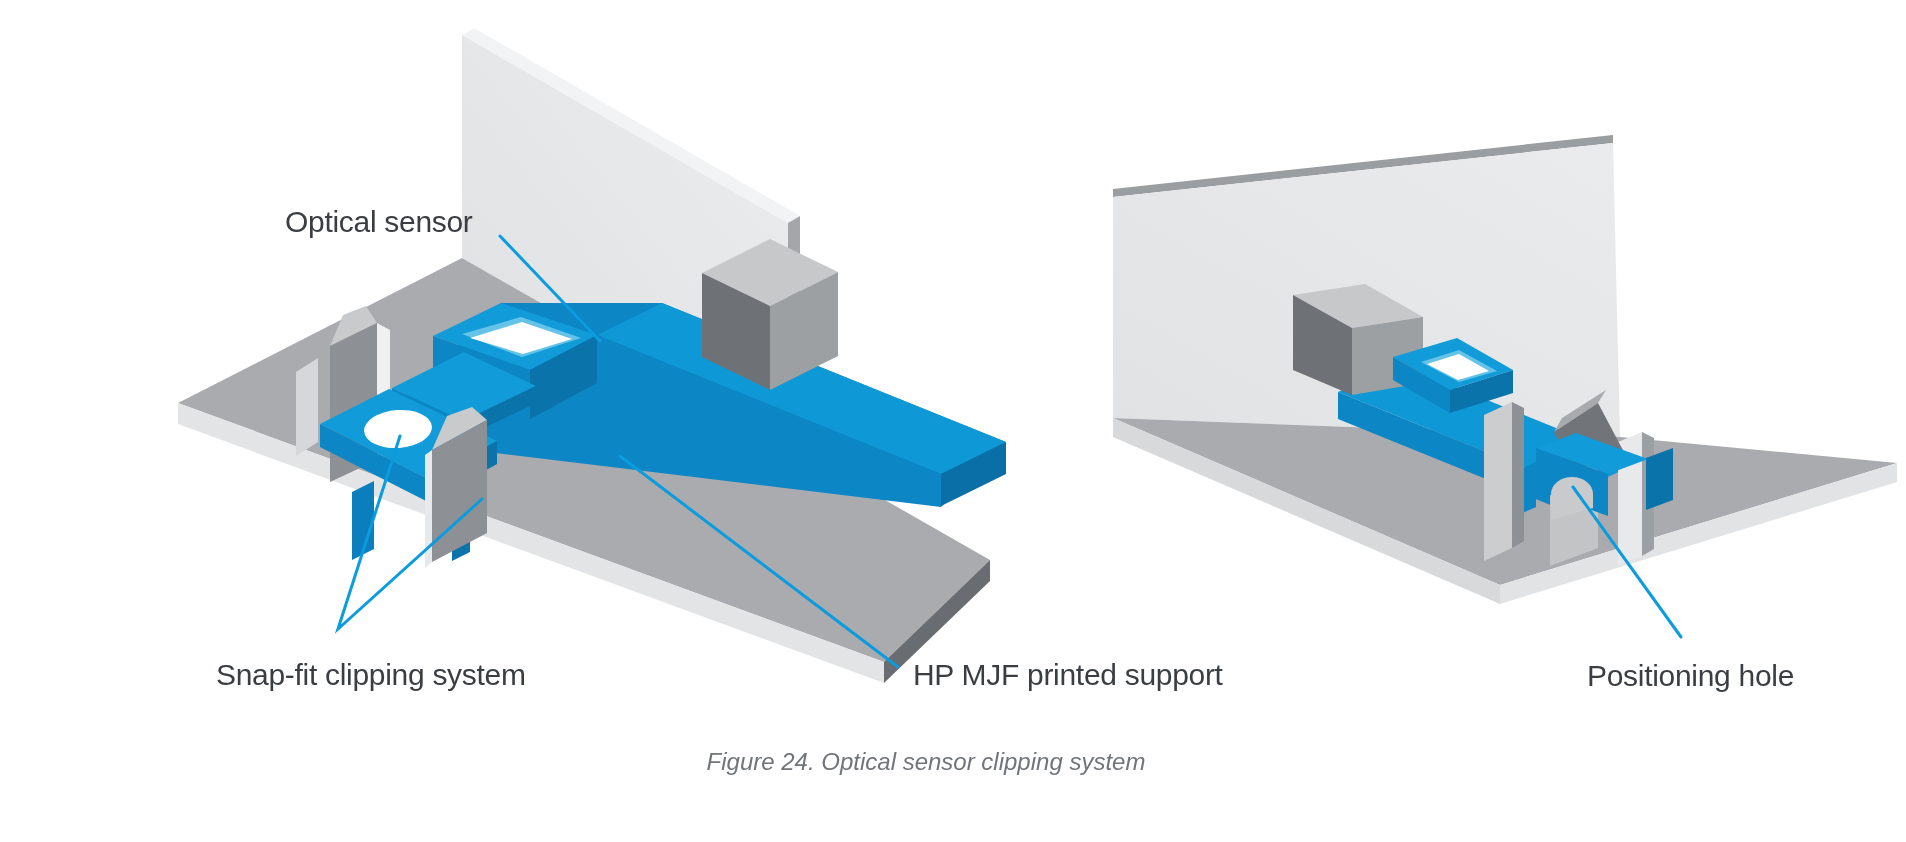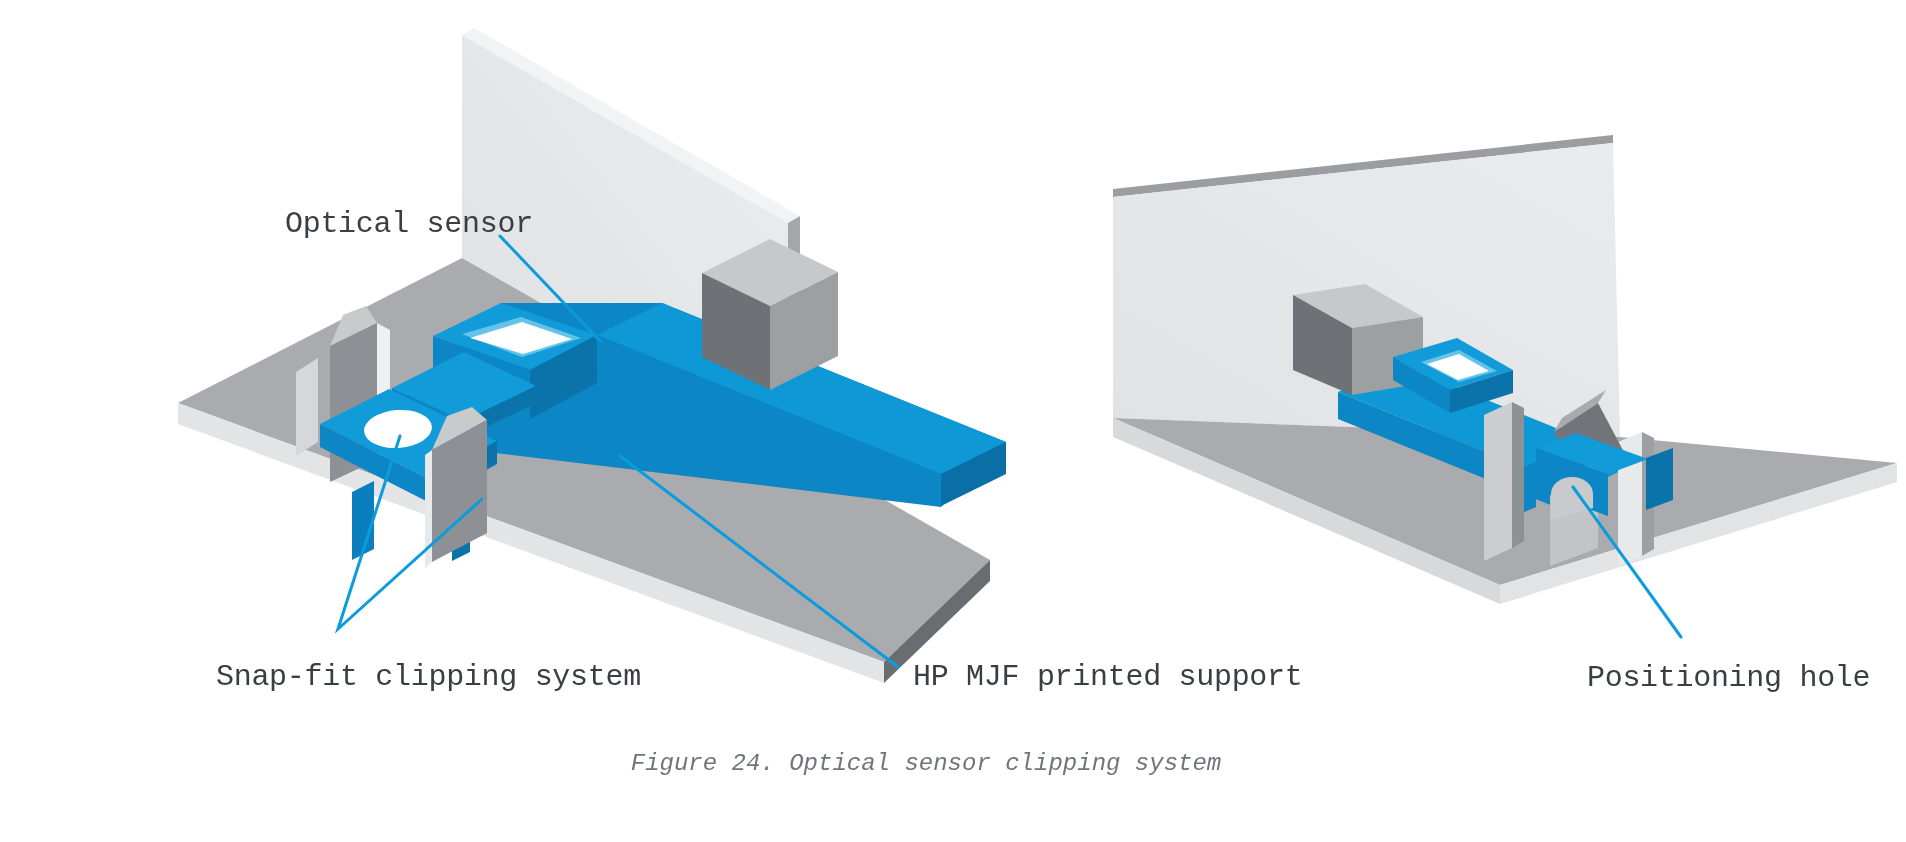--- a/index.html
+++ b/index.html
@@ -1,17 +1,17 @@
 <!DOCTYPE html>
 <html><head>
 <meta charset="utf-8">
 <style>
   html,body{margin:0;padding:0;background:#ffffff;}
   #stage{position:relative;width:1906px;height:842px;background:#ffffff;overflow:hidden;
-         font-family:Liberation Mono, monospace;}
+         font-family:Liberation Sans, sans-serif;}
   svg{position:absolute;left:0;top:0;}
   .callout{fill:#3A3E43;font-size:30px;letter-spacing:-0.3px;}
   .caption{fill:#71757A;font-size:24px;font-style:italic;}
   .leader{stroke:#0A9CDE;stroke-width:3;fill:none;stroke-linecap:round;}
 </style>
 </head>
 <body>
 
 <div id="stage">
 <svg width="1906" height="842" viewBox="0 0 1906 842">

